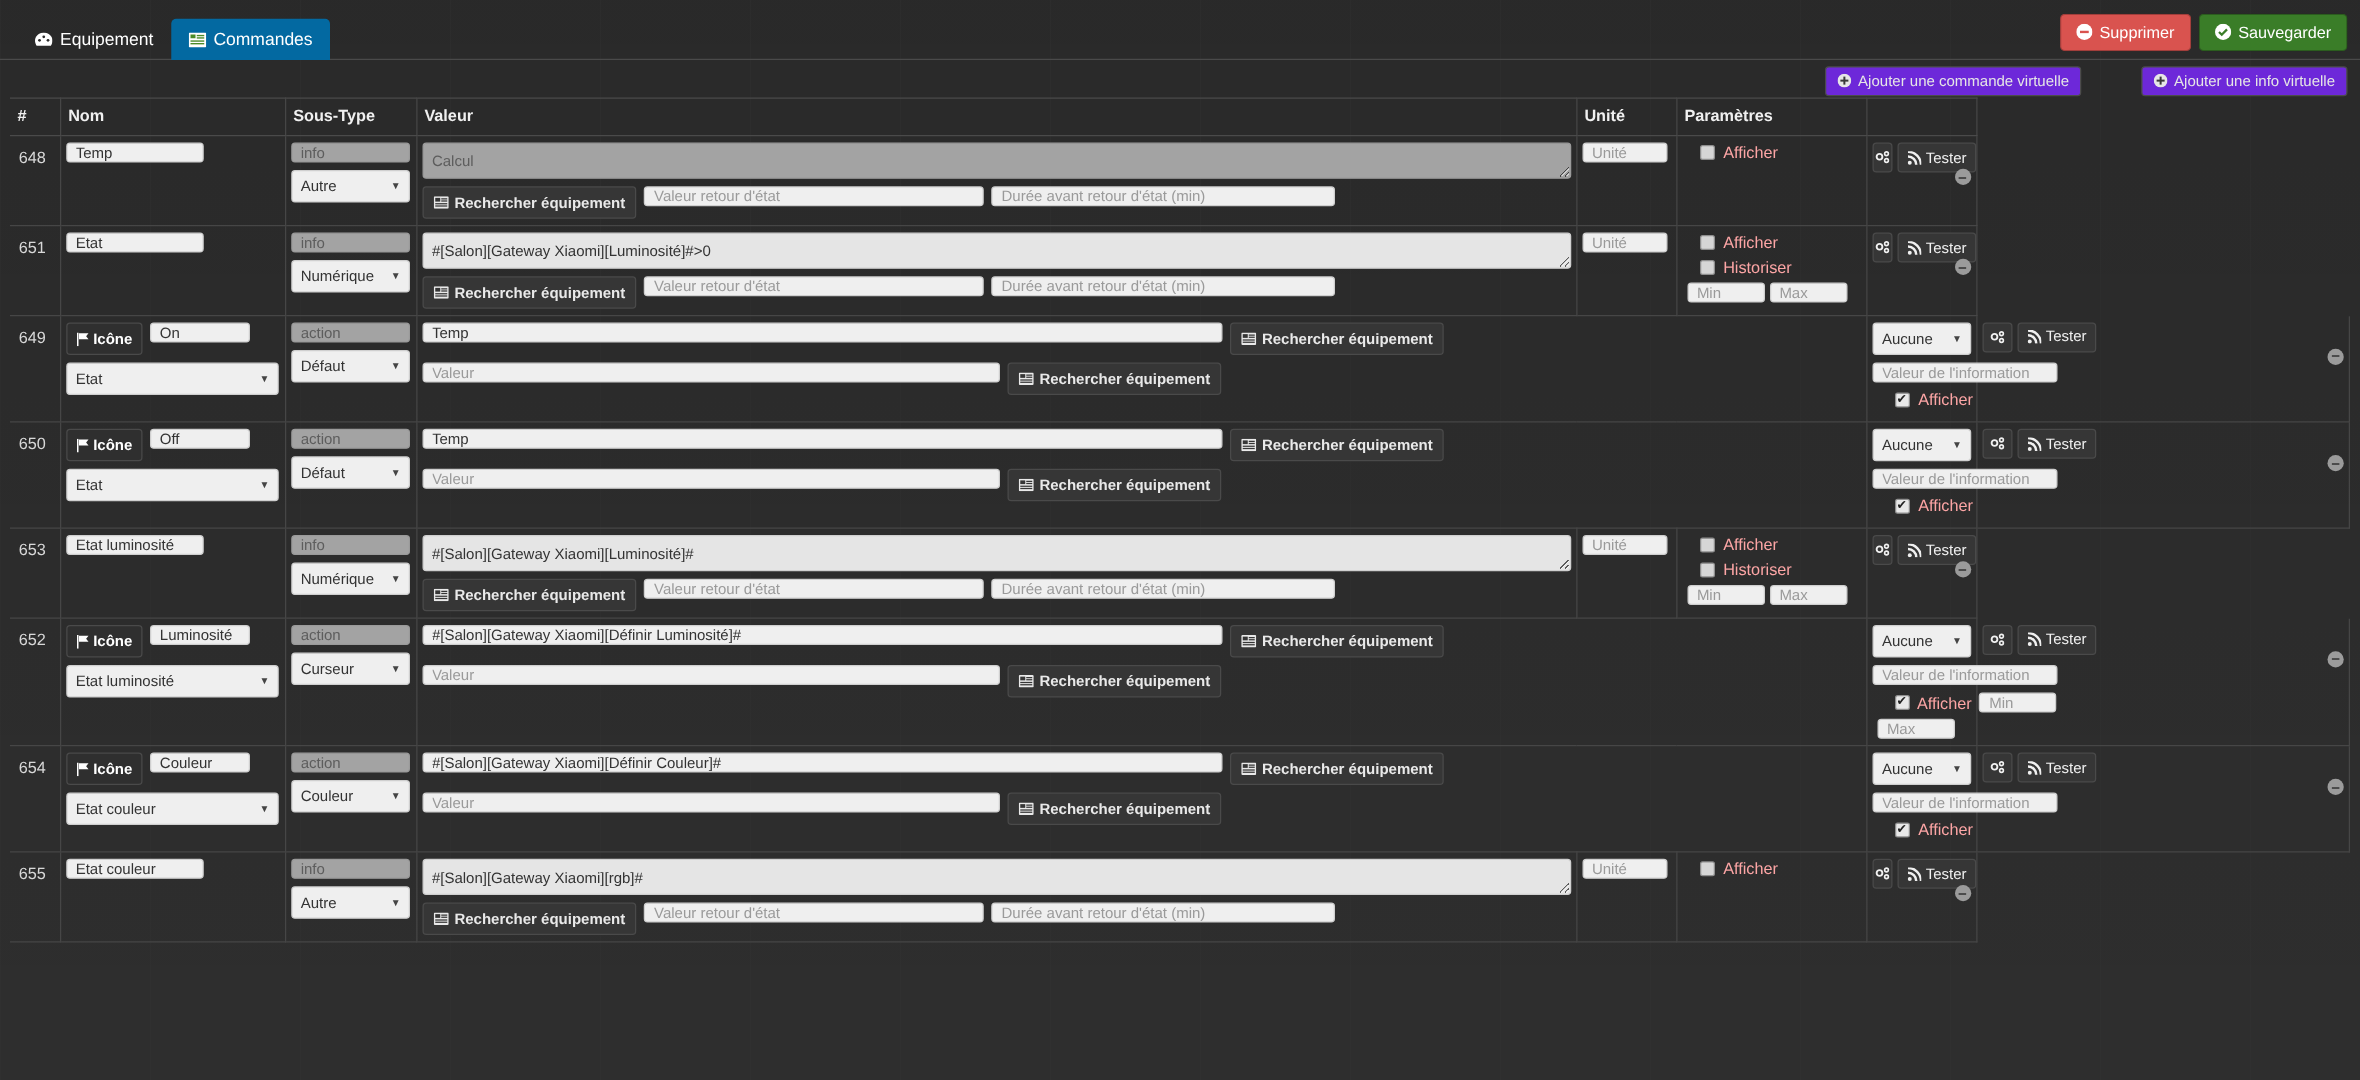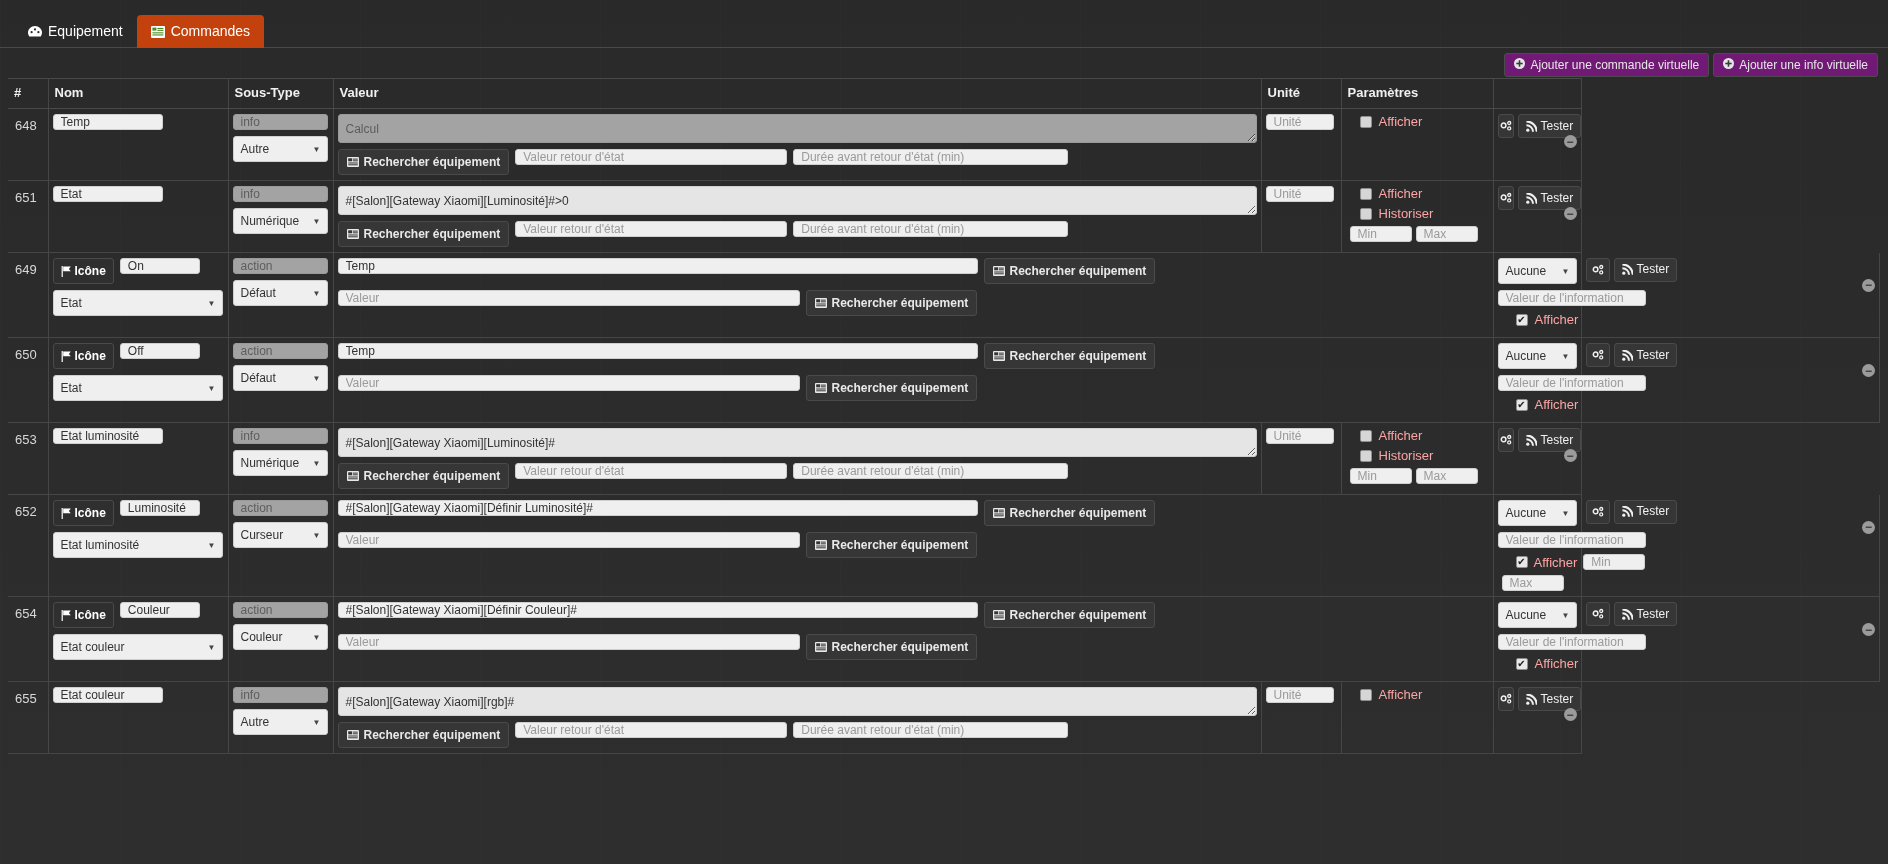--- a/index.html
+++ b/index.html
@@ -33,21 +33,21 @@
     display: flex; align-items: center; gap: 6px;
     padding: 8px 14px;
     font-size: 14px;
     color: #ffffff;
     line-height: 1.2;
     border-radius: 4px 4px 0 0;
     margin-bottom: -1px;
     cursor: pointer;
     white-space: nowrap;
   }
-  .tab.active { background: #c2410c; }
+  .tab.active { background: #0369a1; }
   .tab .ico { font-size: 12px; display:inline-block; }
 
   .topbtns {
     position: absolute;
     right: 10px; top: 11px;
     display: flex; gap: 6px;
   }
   .btn {
     display: inline-flex; align-items: center; gap: 6px;
     padding: 6px 12px;
@@ -64,30 +64,31 @@
 
   
   .addbar {
     height: 30px;
     display: flex; justify-content: flex-end; align-items: center;
     gap: 4px;
     padding-right: 10px;
     padding-top: 4px;
   }
   .btn-dark {
-    display: inline-flex; align-items: flex-start; gap: 5px;
-    background: #701a75;
+    display: inline-flex; align-items: center; gap: 5px;
+    background: #6d28d9;
     border: 1px solid #4c4c4c;
     color: #e6e6e6;
     font-size: 12px;
     padding: 4px 9px;
     border-radius: 3px;
     cursor: pointer;
     white-space: nowrap;
     line-height: 1.2;
+    margin-left: 44px;
   }
 
   
   .tablewrap { padding: 0 8px; }
   table.cmds {
     width: 100%;
     border-collapse: collapse;
     table-layout: fixed;
   }
   table.cmds th {
@@ -316,20 +317,40 @@
           <rect x="1.4" y="1.6" width="4" height="3" fill="#4b8b28"></rect>
           <rect x="6.4" y="1.9" width="6" height="1.1" fill="#4b8b28"></rect>
           <rect x="6.4" y="3.8" width="6" height="1.1" fill="#4b8b28"></rect>
           <rect x="1.4" y="6.3" width="11" height="1.1" fill="#4b8b28"></rect>
           <rect x="1.4" y="8.4" width="11" height="1.1" fill="#4b8b28"></rect>
         </svg>
     </span>
     <span>Commandes</span>
   </div>
 
+  <div class="topbtns">
+    <div class="btn btn-danger">
+      <span class="svgico">
+        <svg width="13" height="13" viewBox="0 0 13 13">
+            <circle cx="6.5" cy="6.5" r="6.5" fill="#fff"></circle>
+            <rect x="3" y="5.6" width="7" height="1.9" fill="#d9534f"></rect>
+          </svg>
+      </span>
+      <span>Supprimer</span>
+    </div>
+    <div class="btn btn-success">
+      <span class="svgico">
+        <svg width="13" height="13" viewBox="0 0 13 13">
+            <circle cx="6.5" cy="6.5" r="6.5" fill="#fff"></circle>
+            <path d="M3.2 6.6l2.2 2.2 4.2-4.3" stroke="#3a7d28" stroke-width="1.8" fill="none"></path>
+          </svg>
+      </span>
+      <span>Sauvegarder</span>
+    </div>
+  </div>
 </div>
 
 <div class="addbar">
   <div class="btn-dark">
     <span class="svgico">
       <svg width="11" height="11" viewBox="0 0 11 11">
           <circle cx="5.5" cy="5.5" r="5.5" fill="#e6e6e6"></circle>
           <rect x="4.7" y="2.3" width="1.6" height="6.4" fill="#3a3a3a"></rect>
           <rect x="2.3" y="4.7" width="6.4" height="1.6" fill="#3a3a3a"></rect>
         </svg>

